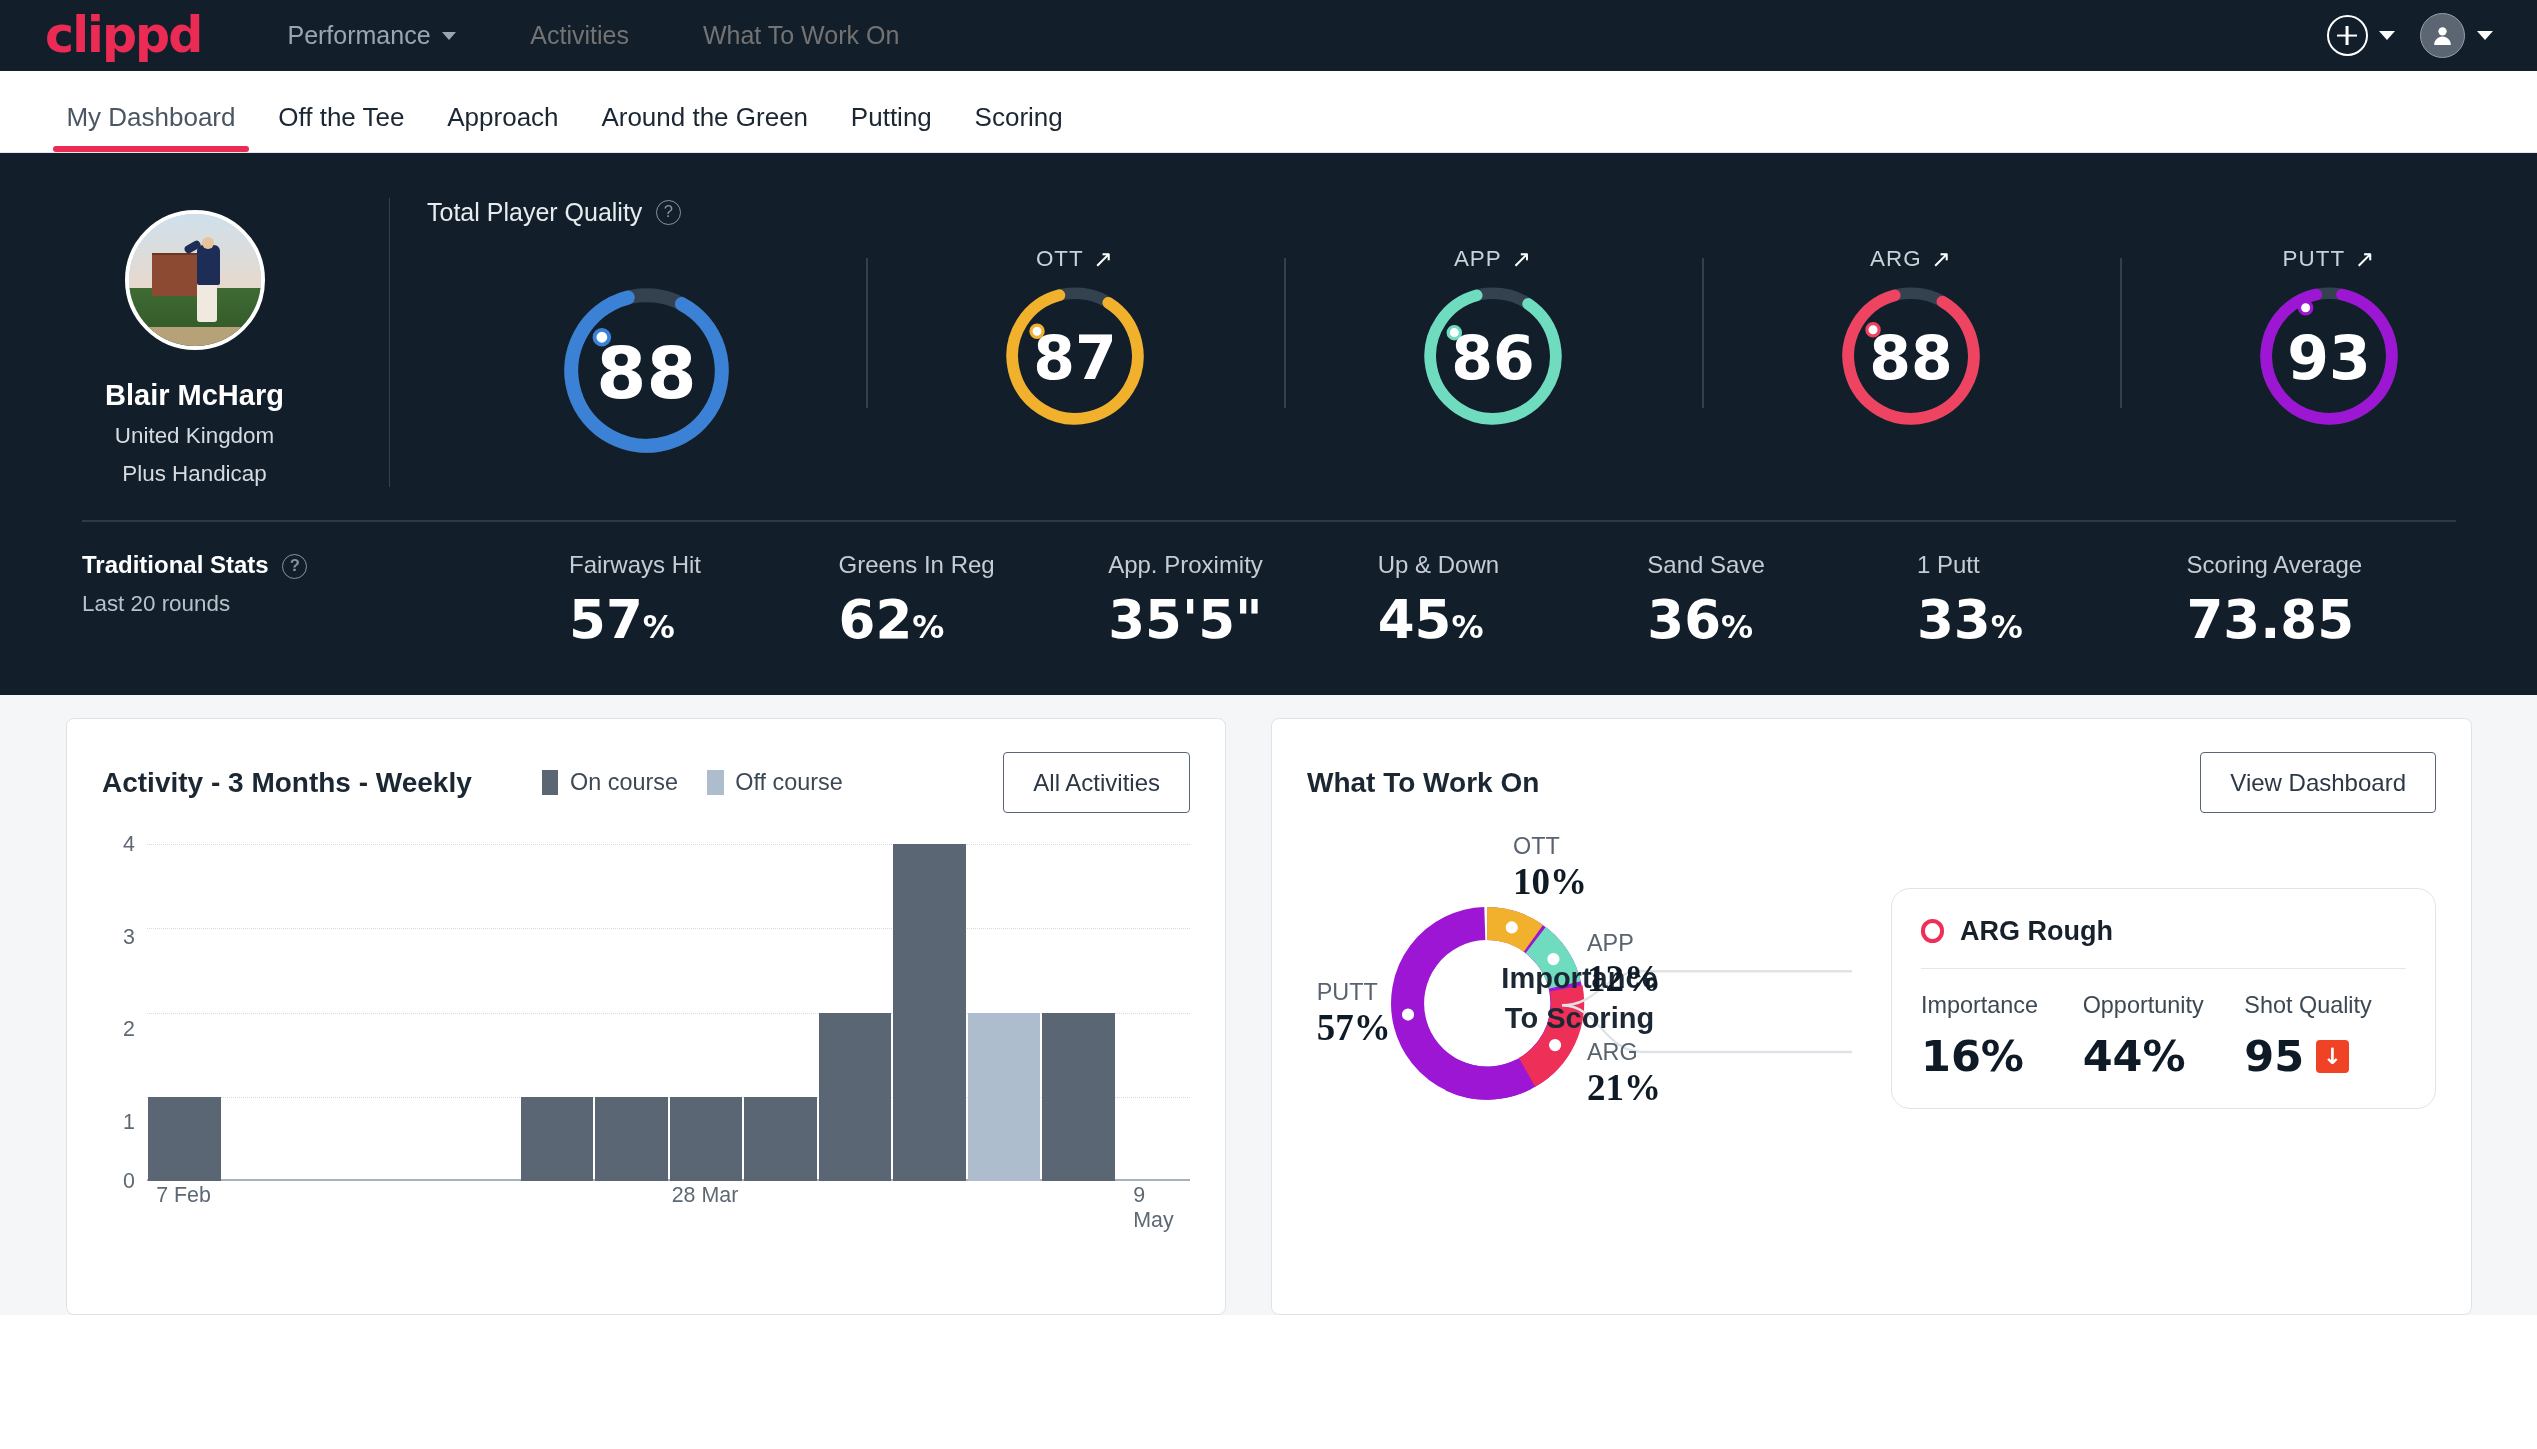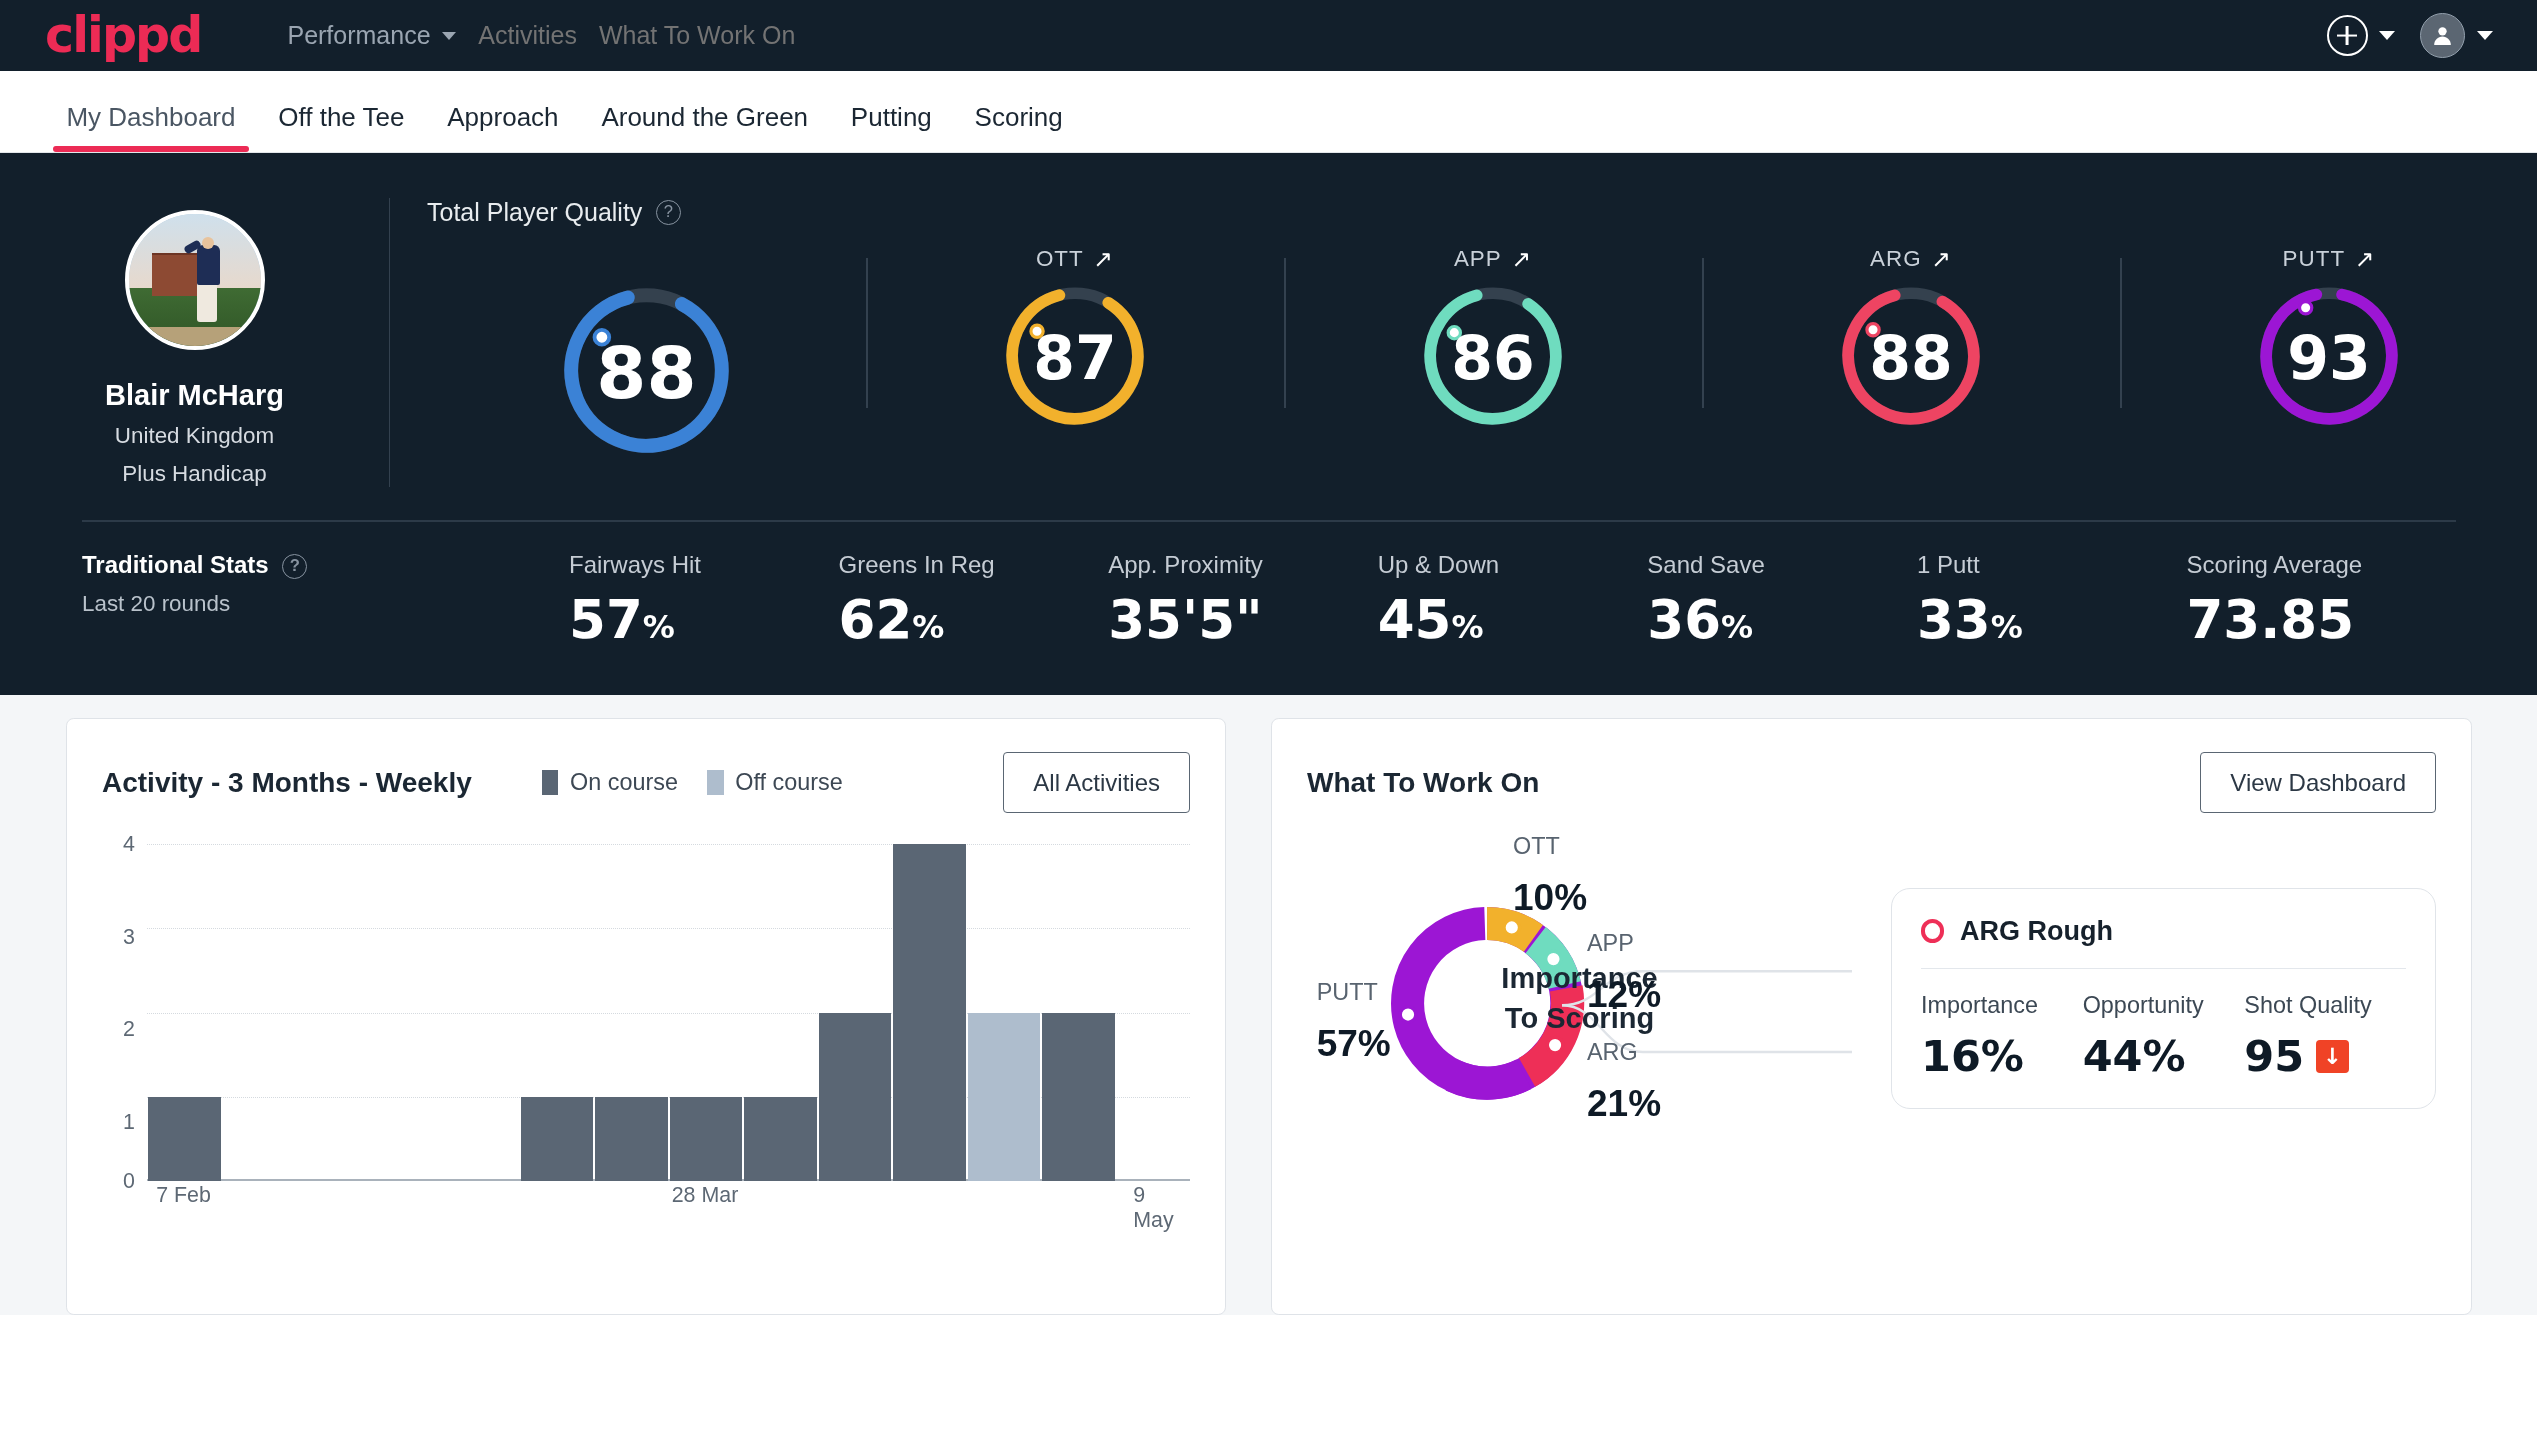--- a/index.html
+++ b/index.html
@@ -13,21 +13,21 @@
   
   .topnav{
     height:71px; background:#121f2b;
     display:flex; align-items:center; padding:0 45px;
   }
   .logo{
     font-size:49px; font-weight:700; color:#ec2b55;
     letter-spacing:-1.9px; margin-right:86px;
     font-family:"DejaVu Sans", sans-serif;
   }
-  .navlinks{ display:flex; align-items:flex-start; gap:22px; }
+  .navlinks{ display:flex; align-items:flex-start; gap:74px; }
   .navlink{
     font-size:25px; color:#737373; display:flex; align-items:center; gap:11.7px;
     cursor:pointer; white-space:nowrap;
   }
   .navlink.muted{ color:#9aa5b1; }
   .chev{ width:0;height:0;border-left:7.8px solid transparent;border-right:7.8px solid transparent;
          border-top:8.8px solid currentColor; display:inline-block; }
   .topright{ margin-left:auto; display:flex; align-items:center; gap:25px; }
   .iconwrap{ display:flex; align-items:center; gap:11.7px; cursor:pointer; color:#fff; }
   .circ-plus{
@@ -174,22 +174,22 @@
   
   .wtwo-body{ display:flex; align-items:center; margin-top:9.7px; height:351px; }
   .donut-area{ position:relative; width:545px; height:351px; }
   .donut-center{
     position:absolute; left:0; right:0; top:50%; transform:translateY(-50%);
     text-align:center; font-size:29px; font-weight:600; color:#1b2733; line-height:1.35;
     pointer-events:none;
   }
   .seglab{ position:absolute; text-align:left; }
   .seglab .sl-k{ font-size:23.4px; color:#58636f; }
-  .seglab .sl-v{ font-size:37px; font-weight:700; color:#0e1a26; margin-top:17px;
-                 font-family:Liberation Sans, sans-serif; }
+  .seglab .sl-v{ font-size:37px; font-weight:700; color:#0e1a26; margin-top:0;
+                 font-family:Liberation Serif, serif; }
 
   .tip{
     width:545px; border:1px solid #e0e4e9; border-radius:19px; padding:27px 29px;
     margin-left:39px; background:#fff; align-self:center;
   }
   .tip-head{ display:flex; align-items:center; gap:15.6px; }
   .tip-ring{ width:23.4px;height:23.4px;border-radius:50%;border:4.9px solid #ee2f57; }
   .tip-title{ font-size:27px; font-weight:600; color:#16212c; }
   .tip-div{ height:1px; background:#e3e7ec; margin:21.4px 0 23.4px 0; }
   .tip-stats{ display:flex; }

